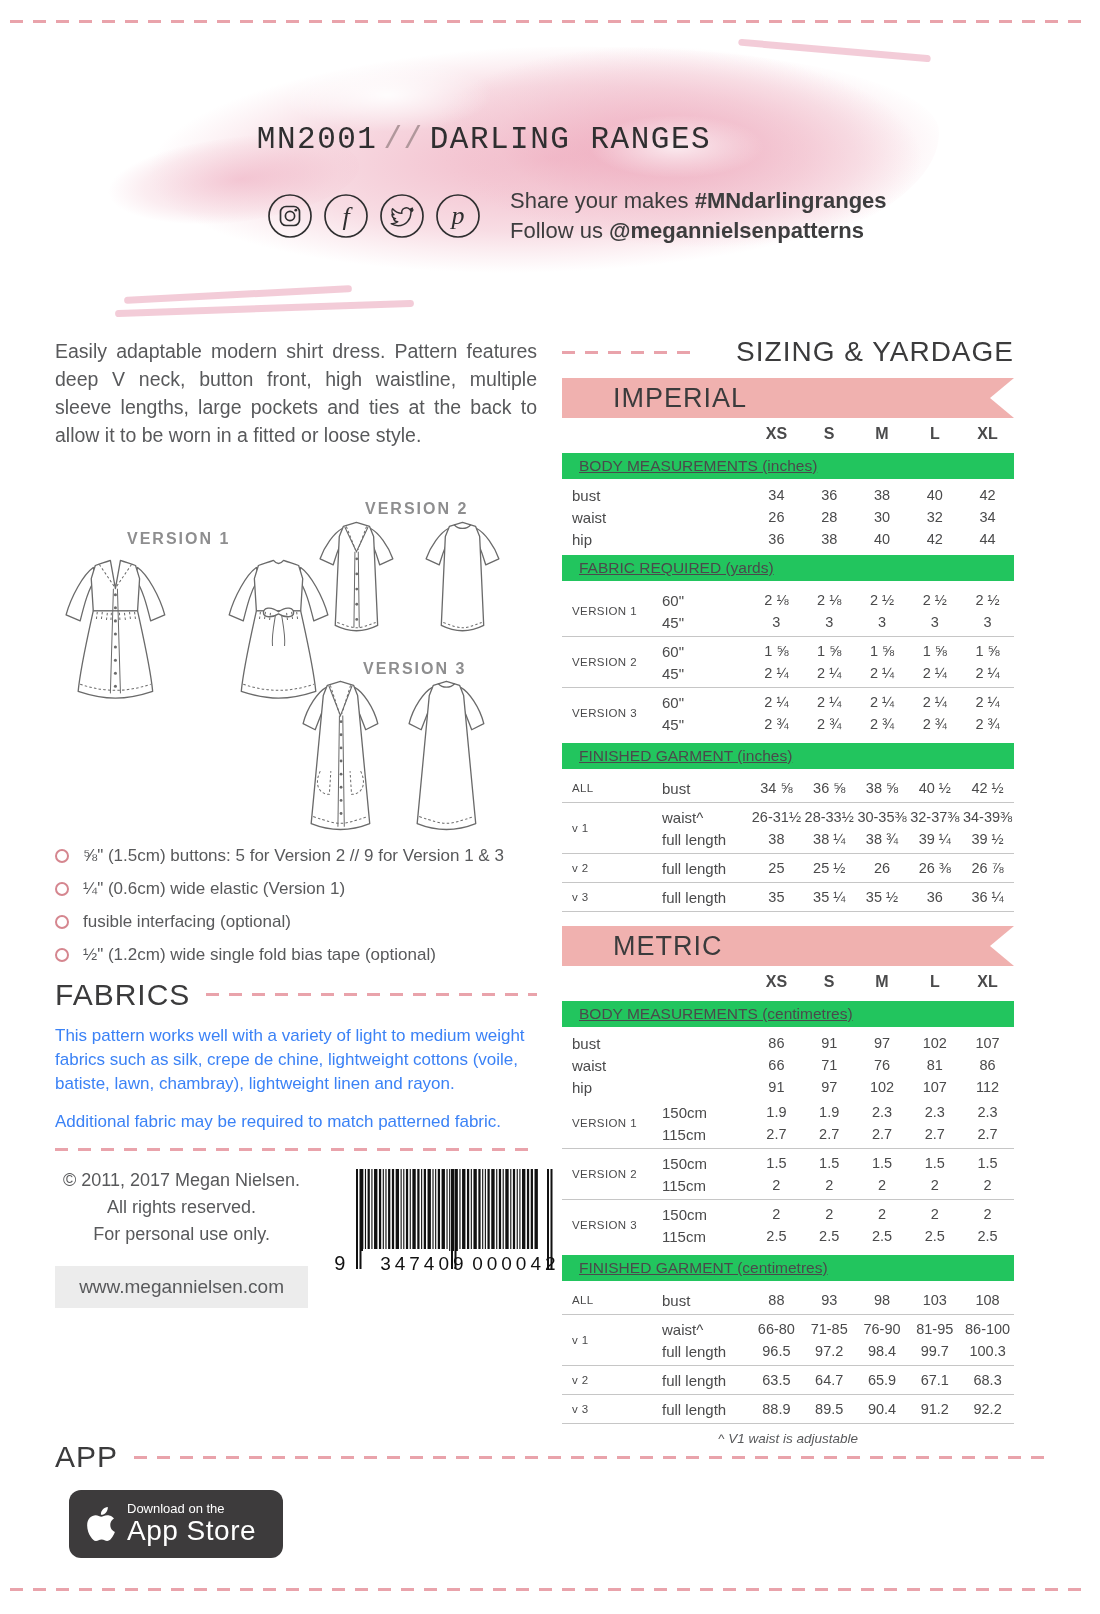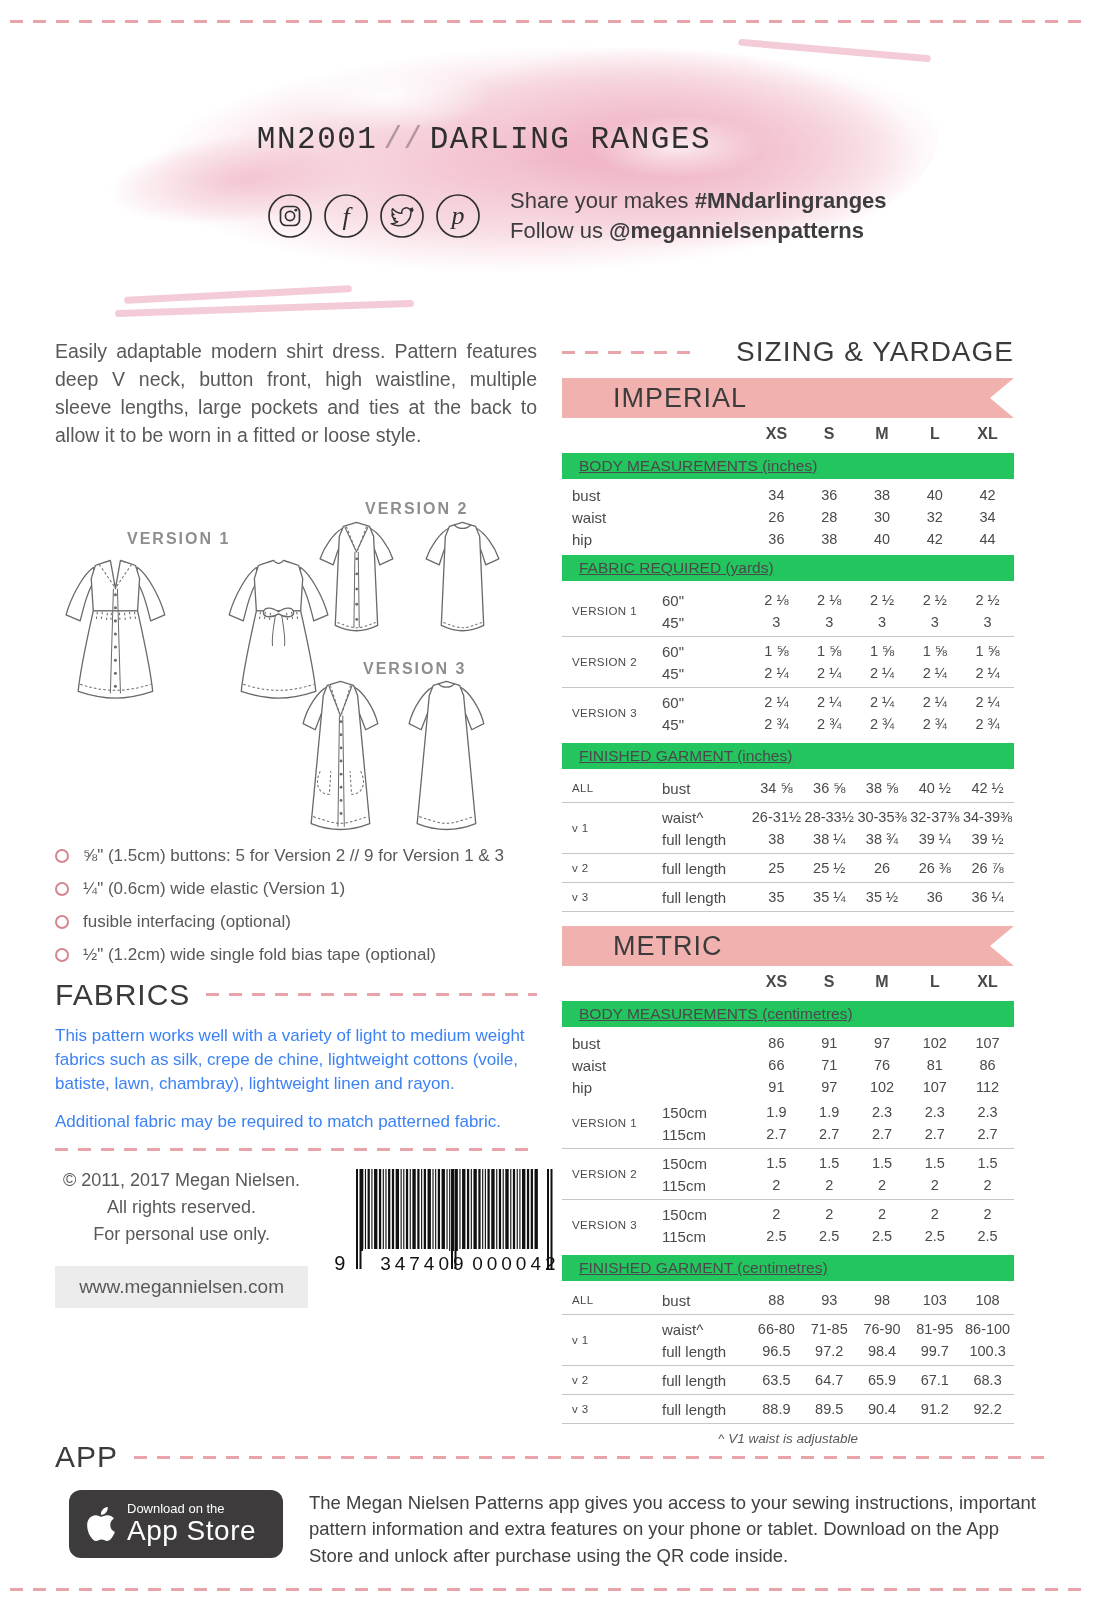--- a/index.html
+++ b/index.html
@@ -725,18 +725,17 @@
     <div class="app-row">
       <div class="badge">
         <svg width="28" height="34" viewBox="0 0 814 1000">
           <path fill="#ffffff" d="M788.1 340.9c-5.8 4.5-108.2 62.2-108.2 190.5 0 148.4 130.3 200.9 134.2 202.2-.6 3.2-20.7 71.9-68.7 141.9-42.8 61.6-87.5 123.1-155.5 123.1s-85.5-39.5-164-39.5c-76.5 0-103.7 40.8-165.9 40.8s-105.6-57-155.5-127C46.7 790.7 0 663 0 541.8c0-194.4 126.4-297.5 250.8-297.5 66.1 0 121.2 43.4 162.7 43.4 39.5 0 101.1-46 176.3-46 28.5 0 130.9 2.6 198.3 99.2zm-234-181.5c31.1-36.9 53.1-88.1 53.1-139.3 0-7.1-.6-14.3-1.9-20.1-50.6 1.9-110.8 33.7-147.1 75.8-28.5 32.4-55.1 83.6-55.1 135.5 0 7.8 1.3 15.6 1.9 18.1 3.2.6 8.4 1.3 13.6 1.3 45.4 0 102.5-30.4 135.5-71.3z"></path>
         </svg>
         <span class="atext">
           <span class="small">Download on the</span>
           <span class="big">App Store</span>
         </span>
       </div>
-      <div class="app-desc">The Megan Nielsen Patterns app gives you access to your sewing instructions, important pattern information and extra features on your phone or tablet. Download on the App Store and unlock after purchase using the QR code inside.</div>
     </div>
   </div>
 
   <div class="dashline bottom-dash"></div>
 </div>
 
 </body></html>

